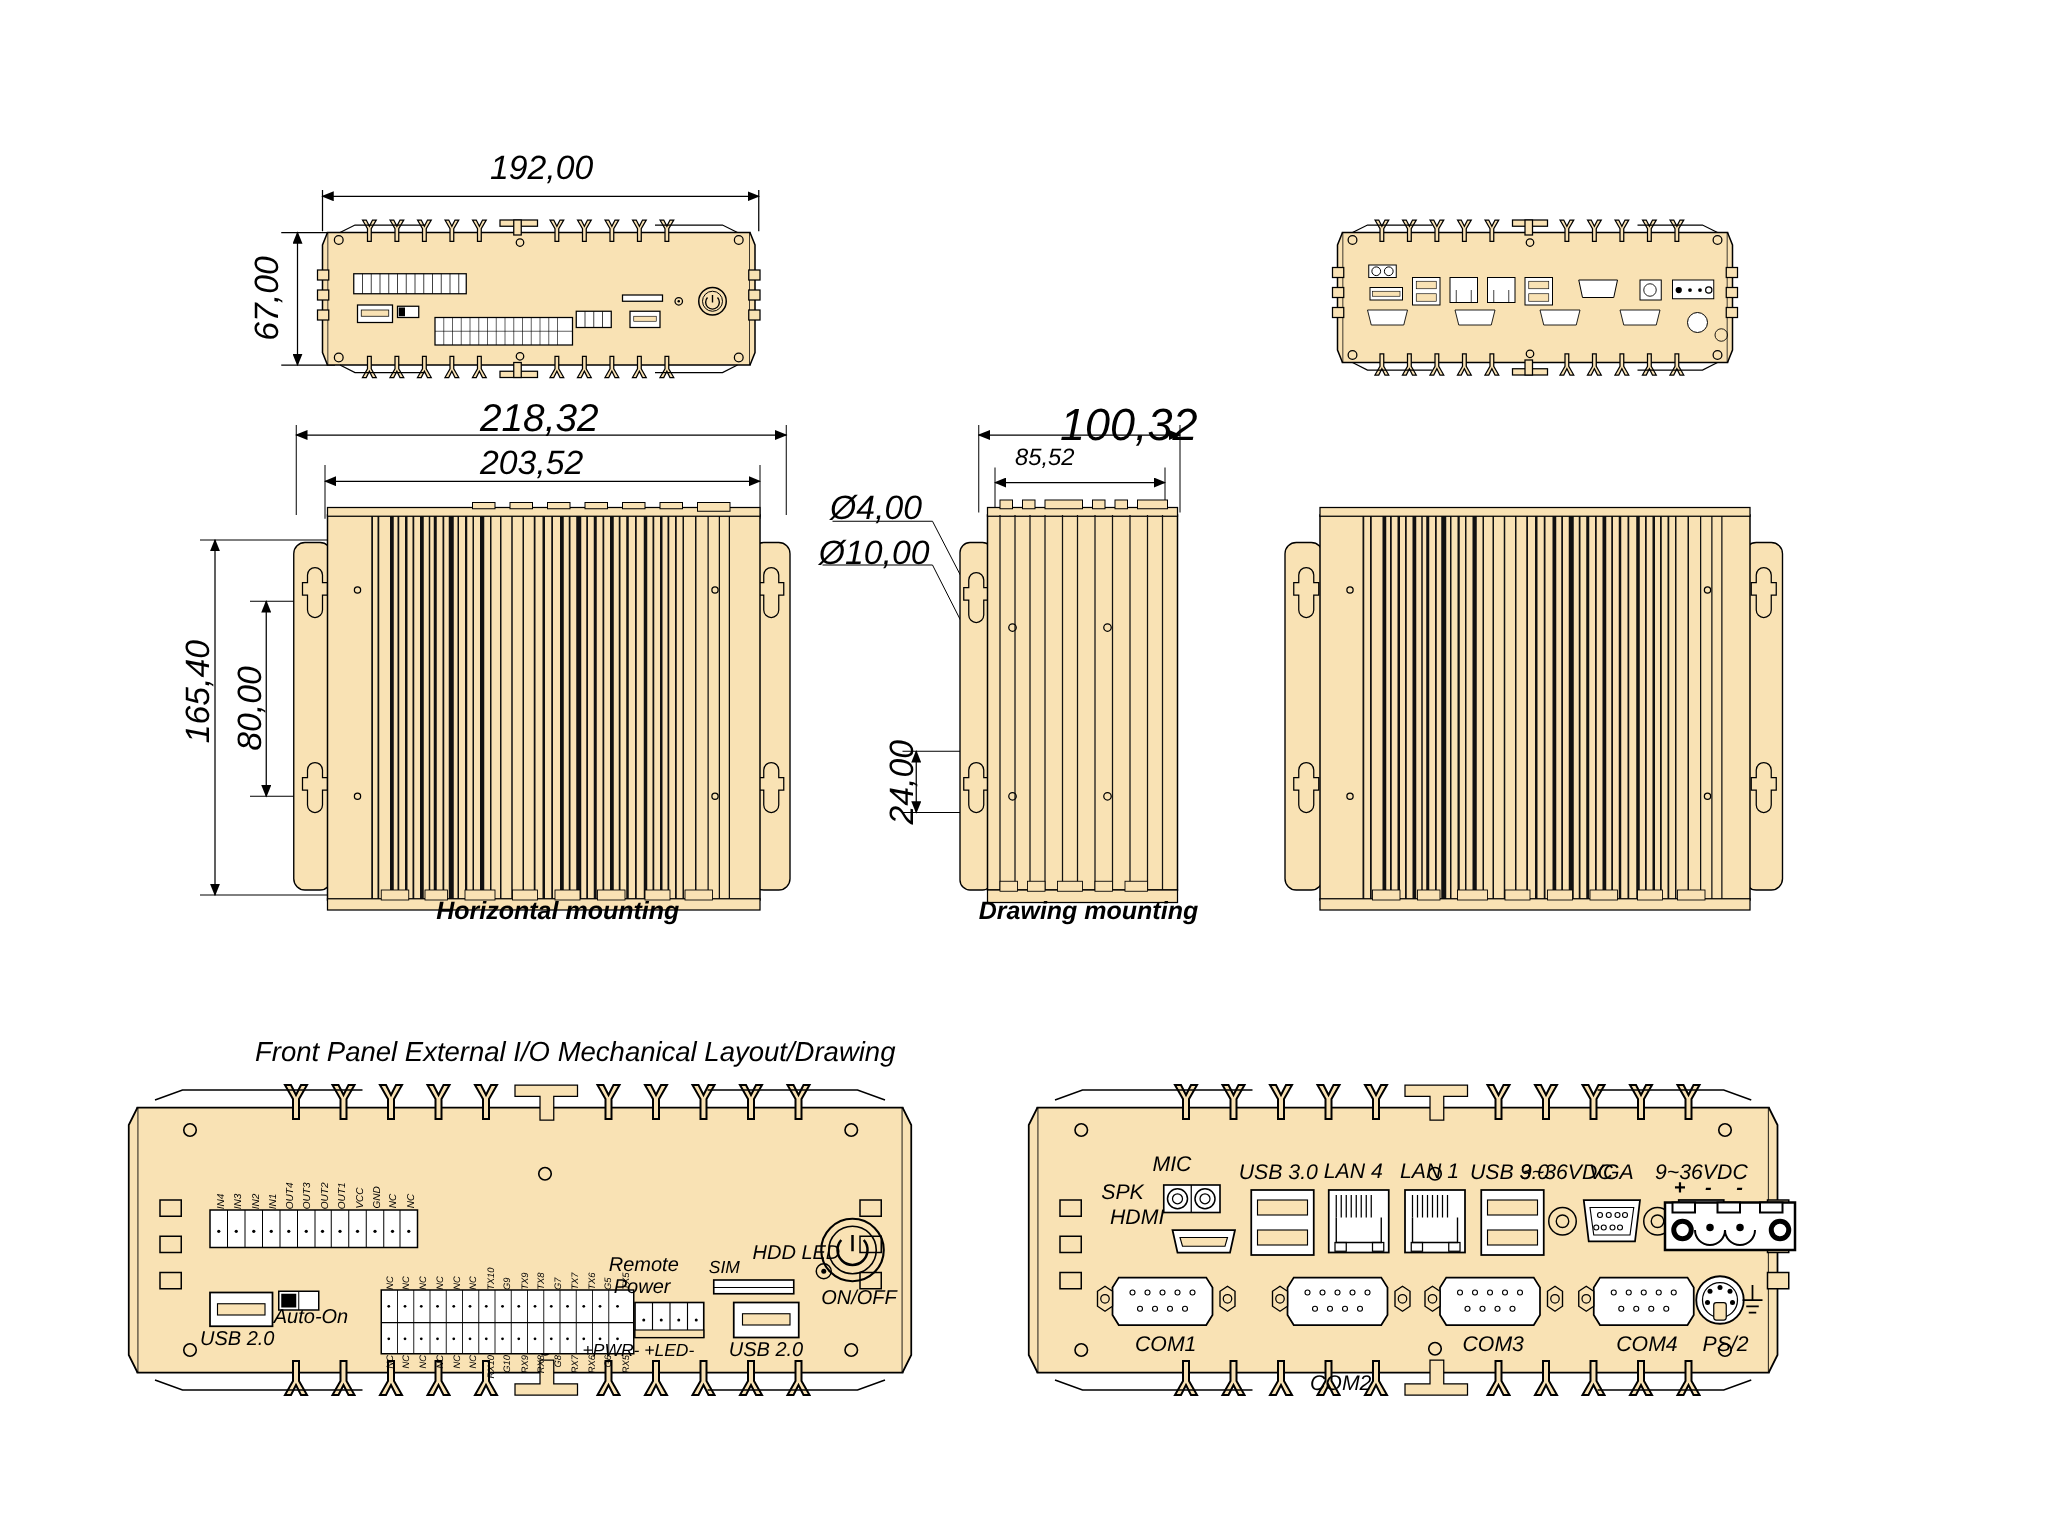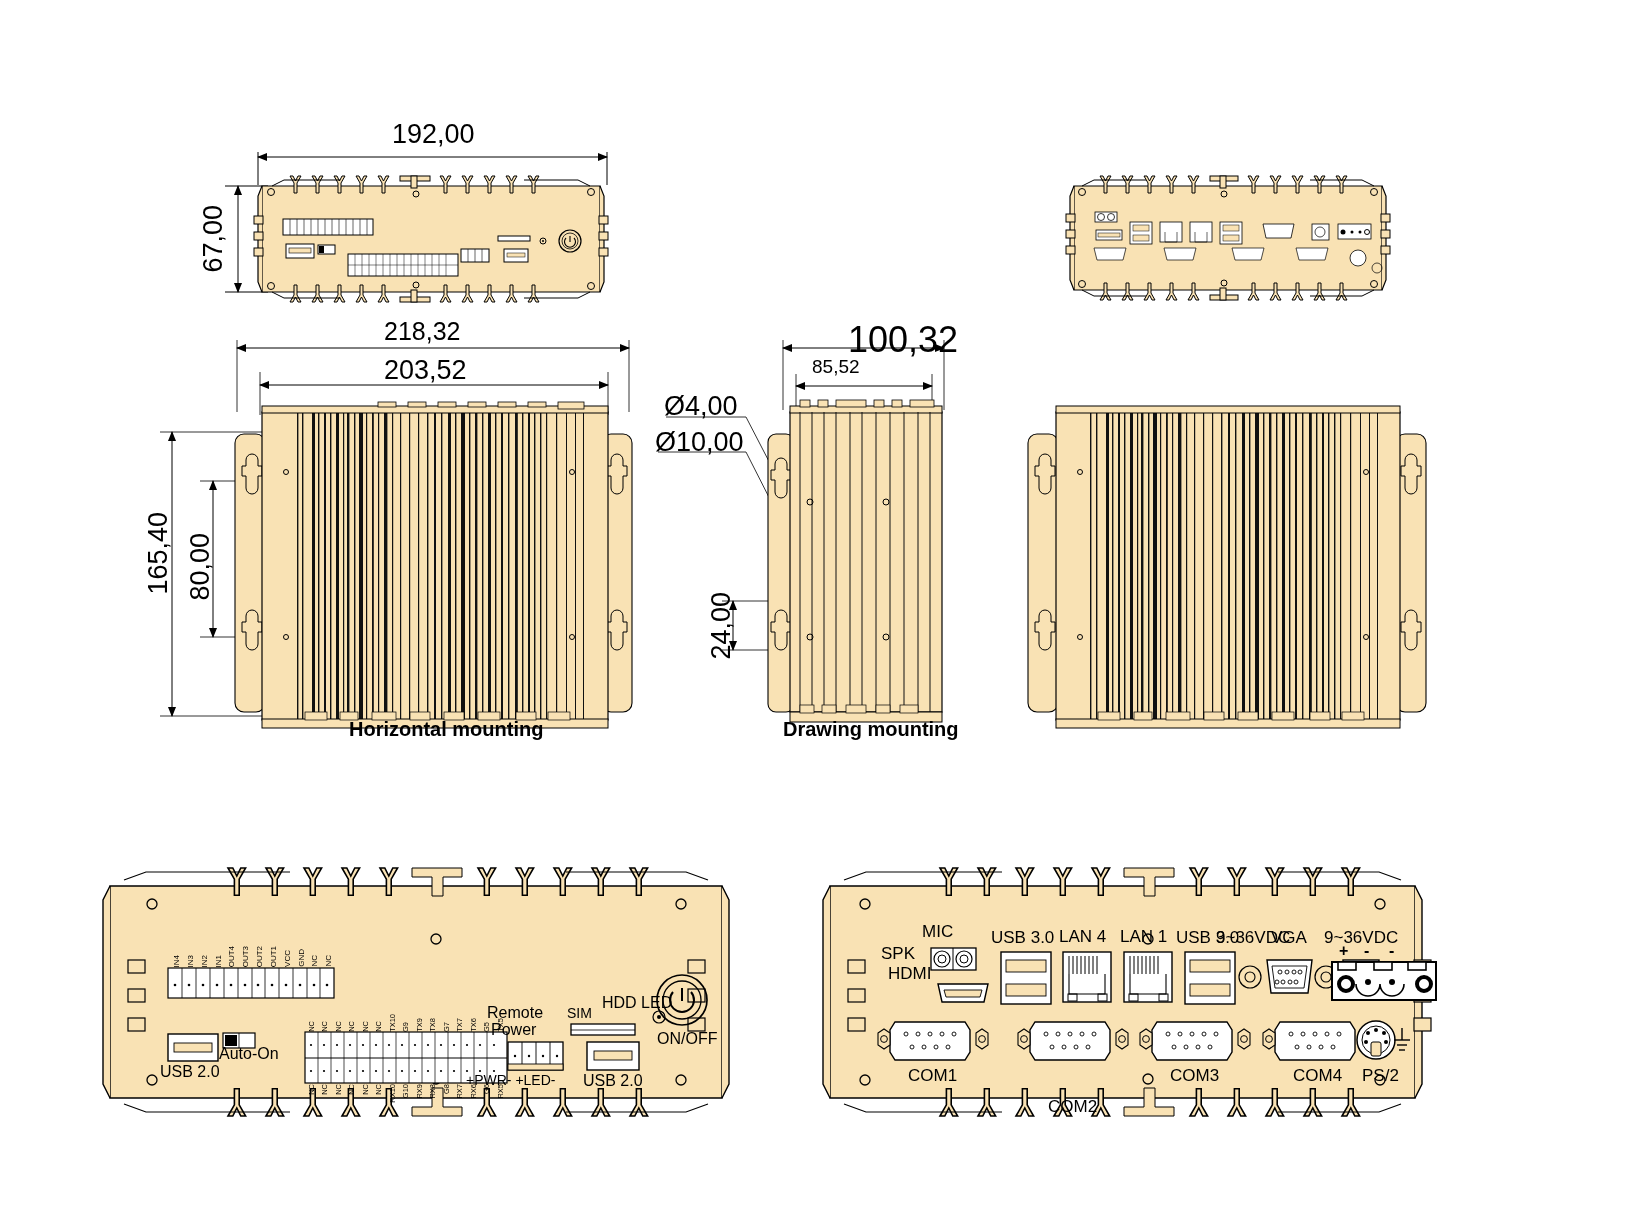--- a/index.html
+++ b/index.html
@@ -1,18 +1,18 @@
 <!DOCTYPE html>
 <html><head>
 <meta charset="utf-8">
 <style>
   html,body{margin:0;padding:0;background:#fff;}
   body{width:1652px;height:1211px;position:relative;overflow:hidden;
        font-family:"Liberation Sans",sans-serif;color:#000;}
-  .stage{position:absolute;left:0;top:0;width:1652px;height:1211px;}
+  .stage{position:absolute;left:0;top:0;width:1652px;height:1211px;font-style:italic;}
   svg{position:absolute;left:0;top:0;}
 </style>
 </head>
 <body>
 
 <div class="stage">
 
 <svg width="1652" height="1211" viewBox="0 0 1652 1211">
   <defs>
     <marker id="ar" markerWidth="10" markerHeight="8" refX="9" refY="4" orient="auto">
@@ -1015,35 +1015,36 @@
   <g>
     <rect x="1332" y="960" width="0" height="0"></rect>
   </g>
 </svg>
 
 <div style="position:absolute;left:0;top:0;width:1652px;height:1211px;">
 
   <div style="position:absolute;left:392px;top:119px;font-size:27px;">192,00</div>
   <div style="position:absolute;left:198px;top:205px;font-size:27px;writing-mode:vertical-rl;transform:rotate(180deg);">67,00</div>
 
-  <div style="position:absolute;left:384px;top:317px;font-size:25px;">218,32</div>
+  <div style="position:absolute;left:384px;top:317px;font-size:31px;">218,32</div>
   <div style="position:absolute;left:384px;top:355px;font-size:27px;">203,52</div>
   <div style="position:absolute;left:143px;top:512px;font-size:27px;writing-mode:vertical-rl;transform:rotate(180deg);">165,40</div>
   <div style="position:absolute;left:185px;top:533px;font-size:27px;writing-mode:vertical-rl;transform:rotate(180deg);">80,00</div>
 
   <div style="position:absolute;left:848px;top:319px;font-size:36px;">100,32</div>
   <div style="position:absolute;left:812px;top:356px;font-size:19px;">85,52</div>
   <div style="position:absolute;left:706px;top:592px;font-size:27px;writing-mode:vertical-rl;transform:rotate(180deg);">24,00</div>
 
   <div style="position:absolute;left:664px;top:391px;font-size:27px;">Ø4,00</div>
   <div style="position:absolute;left:655px;top:427px;font-size:27px;">Ø10,00</div>
 
   <div style="position:absolute;left:349px;top:718px;font-size:20px;font-weight:bold;">Horizontal mounting</div>
   <div style="position:absolute;left:783px;top:718px;font-size:20px;font-weight:bold;">Drawing mounting</div>
 
+  <div style="position:absolute;left:204px;top:829px;font-size:22px;">Front Panel External I/O Mechanical Layout/Drawing</div>
 
   <div style="position:absolute;left:160px;top:1063px;font-size:16px;">USB 2.0</div>
   <div style="position:absolute;left:219px;top:1045px;font-size:16px;">Auto-On</div>
   <div style="position:absolute;left:487px;top:1004px;font-size:16px;">Remote</div>
   <div style="position:absolute;left:491px;top:1021px;font-size:16px;">Power</div>
   <div style="position:absolute;left:466px;top:1072px;font-size:14px;">+PWR-  +LED-</div>
   <div style="position:absolute;left:567px;top:1005px;font-size:14px;">SIM</div>
   <div style="position:absolute;left:602px;top:994px;font-size:16px;">HDD LED</div>
   <div style="position:absolute;left:583px;top:1072px;font-size:16px;">USB 2.0</div>
   <div style="position:absolute;left:657px;top:1030px;font-size:16px;">ON/OFF</div>

